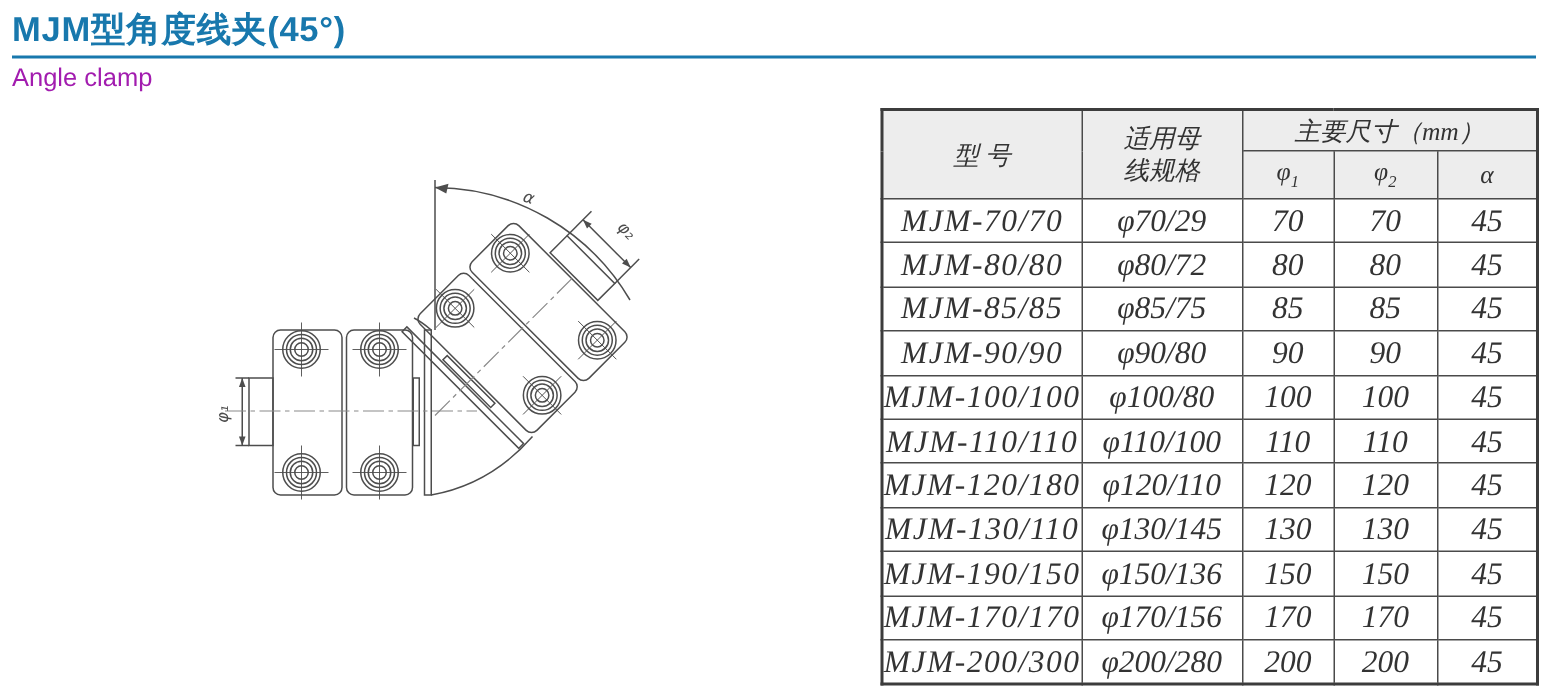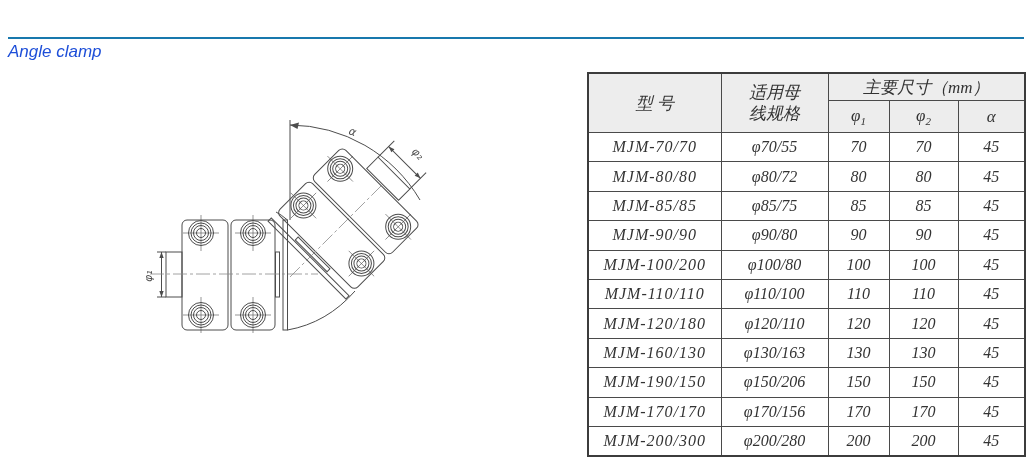--- a/index.html
+++ b/index.html
@@ -3,45 +3,46 @@
 <meta charset="utf-8">
 <style>
   html,body { margin:0; padding:0; background:#ffffff; }
   .page { position:relative; width:1032px; height:465px; background:#fff;
           font-family:"Liberation Sans", sans-serif; overflow:hidden; }
 
   .title { position:absolute; left:8px; top:4px; font-size:23px; font-weight:bold;
            color:#1878ad; letter-spacing:0.5px; white-space:nowrap; }
   .rule  { position:absolute; left:8px; top:37px; width:1016px; height:0;
            border-top:2px solid #1878ad; }
-  .subtitle { position:absolute; left:8px; top:42px; font-size:17px; color:#1d4ed8;font-style:italic; }
+  .subtitle { position:absolute; left:8px; top:42px; font-size:17px; color:#a21caf; }
 
   svg.drawing { position:absolute; left:0; top:0; width:1032px; height:465px; }
   svg.drawing text { font-family:"DejaVu Sans", sans-serif; font-style:italic;
                      font-size:11px; fill:#4d4d4d; }
 
   table.spec { position:absolute; left:587px; top:72px; width:437px;
                border-collapse:collapse; table-layout:fixed;
                font-family:"Liberation Serif","DejaVu Serif",serif; color:#333;font-style:italic; }
   table.spec { border:2px solid #3c3c3c; }
   .spec th, .spec td { border:1px solid #4a4a4a; text-align:center;
                        vertical-align:middle; padding:0; font-weight:normal; }
   .spec th { background:#ededed; font-size:17px; }
   .spec thead tr.r1 th { height:26px; }
   .spec thead tr.r2 th { height:31px; }
-  .spec td { font-size:16px; height:28.4px; }
+  .spec td { font-size:21px; height:28.4px; }
   .spec td.model { letter-spacing:1px; }
   .spec sub { font-size:11px; }
   .busbar-head span { display:block; line-height:1.25; }
 </style>
 </head>
 <body>
 
 <div class="page">
 
+  <div class="title">MJM型角度线夹(45°)</div>
   <div class="rule"></div>
   <div class="subtitle">Angle clamp</div>
 
   <svg class="drawing" viewBox="0 0 1032 465">
     <defs>
       <g id="bolt">
         <line x1="0" y1="-18" x2="0" y2="18" stroke-width="0.6"></line>
         <line x1="-18" y1="0" x2="18" y2="0" stroke-width="0.6"></line>
         <circle r="12.5"></circle>
           <circle r="10"></circle>
@@ -123,21 +124,21 @@
       </tr>
       <tr class="r2">
         <th><span>φ</span><sub>1</sub></th>
         <th><span>φ</span><sub>2</sub></th>
         <th>α</th>
       </tr>
     </thead>
     <tbody>
     <tr>
       <td class="model">MJM-70/70</td>
-      <td>φ70/55</td>
+      <td>φ70/29</td>
       <td>70</td>
       <td>70</td>
       <td>45</td>
     </tr>
 
     <tr>
       <td class="model">MJM-80/80</td>
       <td>φ80/72</td>
       <td>80</td>
       <td>80</td>
@@ -154,21 +155,21 @@
 
     <tr>
       <td class="model">MJM-90/90</td>
       <td>φ90/80</td>
       <td>90</td>
       <td>90</td>
       <td>45</td>
     </tr>
 
     <tr>
-      <td class="model">MJM-100/200</td>
+      <td class="model">MJM-100/100</td>
       <td>φ100/80</td>
       <td>100</td>
       <td>100</td>
       <td>45</td>
     </tr>
 
     <tr>
       <td class="model">MJM-110/110</td>
       <td>φ110/100</td>
       <td>110</td>
@@ -178,30 +179,30 @@
 
     <tr>
       <td class="model">MJM-120/180</td>
       <td>φ120/110</td>
       <td>120</td>
       <td>120</td>
       <td>45</td>
     </tr>
 
     <tr>
-      <td class="model">MJM-160/130</td>
-      <td>φ130/163</td>
+      <td class="model">MJM-130/110</td>
+      <td>φ130/145</td>
       <td>130</td>
       <td>130</td>
       <td>45</td>
     </tr>
 
     <tr>
       <td class="model">MJM-190/150</td>
-      <td>φ150/206</td>
+      <td>φ150/136</td>
       <td>150</td>
       <td>150</td>
       <td>45</td>
     </tr>
 
     <tr>
       <td class="model">MJM-170/170</td>
       <td>φ170/156</td>
       <td>170</td>
       <td>170</td>

